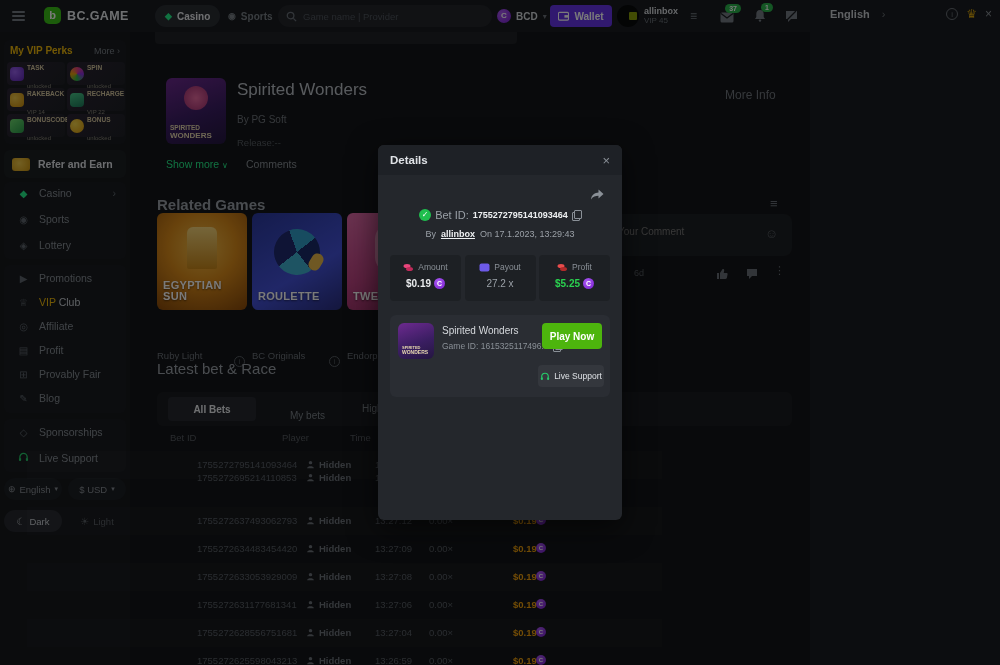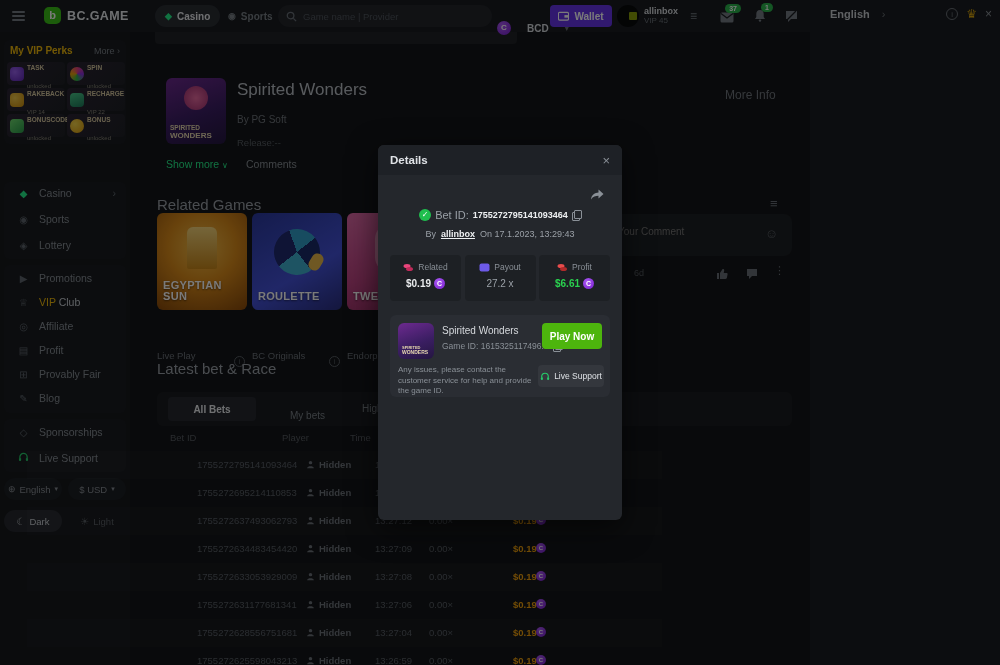--- a/index.html
+++ b/index.html
@@ -94,21 +94,21 @@
       <span style="font-size:9px">◉</span>
       <span>Sports</span>
     </div>
     <div class="searchbox">
       <svg width="11" height="11" viewBox="0 0 12 12">
           <circle cx="5" cy="5" r="3.6" fill="none" stroke="#6a7077" stroke-width="1.4"></circle>
           <line x1="8" y1="8" x2="11" y2="11" stroke="#6a7077" stroke-width="1.4"></line>
         </svg>
       <input placeholder="Game name | Provider" style="">
     </div>
-    <div class="abs flex" style="left:497px;top:21px;gap:16px">
+    <div class="abs flex" style="left:497px;top:9px;gap:5px">
       <span class="coin c14"></span>
       <span style="color:#d6d9dd;font-size:10px;font-weight:bold">BCD</span>
       <span style="color:#6a7077;font-size:8px">▾</span>
     </div>
     <div id="walletbtn">
       <svg width="11" height="10" viewBox="0 0 12 10">
           <rect x="0.5" y="1" width="11" height="8.5" rx="1.5" fill="none" stroke="#fff" stroke-width="1.2"></rect>
           <rect x="7" y="4" width="4.5" height="2.8" fill="#fff"></rect>
         </svg>
       <span>Wallet</span>
@@ -164,20 +164,24 @@
       <span><span class="nm">RECHARGE</span><br><span class="sb">VIP 22</span></span>
     </div>
     <div class="perk" style="left:7px;top:82px">
       <span class="ic" style="background:linear-gradient(140deg,#6fdc6f,#2a9a4a)"></span>
       <span><span class="nm">BONUSCODE</span><br><span class="sb">unlocked</span></span>
     </div>
     <div class="perk" style="left:67px;top:82px">
       <span class="ic" style="background:radial-gradient(circle at 35% 35%,#f5d44a,#d99a0a);border-radius:50%"></span>
       <span><span class="nm">BONUS</span><br><span class="sb">unlocked</span></span>
     </div>
+    <div class="panel flex" style="left:4px;top:118px;width:122px;height:28px;background:#1d2023;padding-left:8px;gap:8px">
+      <span style="width:18px;height:13px;background:radial-gradient(circle at 40% 40%,#f0c84a,#c9920e);border-radius:3px"></span>
+      <span style="color:#dfe2e6;font-size:10.5px;font-weight:bold">Refer and Earn</span>
+    </div>
     <div class="panel" style="left:4px;top:150px;width:122px;height:77px"></div>
     <div class="panel" style="left:4px;top:233px;width:122px;height:148px"></div>
     <div class="panel" style="left:4px;top:387px;width:122px;height:53px"></div>
     <div class="mitem" style="top:149px">
         <span class="mic" style="color:#24ee89">◆</span>
         <span>Casino</span>
         <span style="margin-left:auto;margin-right:10px;color:#5f656d">›</span>
       </div>
     <div class="mitem" style="top:175px">
         <span class="mic">◉</span>
@@ -250,35 +254,35 @@
       <div class="abs" style="left:18px;top:8px;width:24px;height:24px;border-radius:50%;background:radial-gradient(circle,#e86aa0,#a03070)"></div>
     </div>
     <div class="abs" style="left:107px;top:48px;font-size:17px;color:#b9bec5;font-weight:500">Spirited Wonders</div>
     <div class="abs" style="left:107px;top:82px;font-size:10px;color:#70767d">By PG Soft</div>
     <div class="abs" style="left:107px;top:105px;font-size:9.5px;color:#565c63">Release:--</div>
     <div class="abs" style="left:595px;top:56px;font-size:12px;color:#70767d">More Info</div>
     <div class="abs greenlink" style="left:36px;top:126px"><span>Show more</span> <span style="font-size:8px">∨</span></div>
     <div class="abs" style="left:116px;top:126px;font-size:10.5px;color:#878d94">Comments</div>
     <div class="toggle abs" style="left:163px;top:125px"></div>
 
-    <div class="abs" style="left:27px;top:164px;font-size:15px;color:#9aa0a7;font-weight:400">Related Games</div>
+    <div class="abs" style="left:27px;top:164px;font-size:15px;color:#9aa0a7;font-weight:700">Related Games</div>
     <div class="gcard" style="left:27px;top:181px;background:radial-gradient(circle at 50% 35%,#f5c04a 0%,#d98a1a 45%,#8a4a0a 100%)">
       <div class="abs" style="left:30px;top:14px;width:30px;height:42px;background:linear-gradient(#f5d47a,#c9881a);border-radius:6px 6px 2px 2px"></div>
       <div class="bigt">EGYPTIAN SUN</div>
     </div>
     <div class="gcard" style="left:122px;top:181px;background:linear-gradient(150deg,#2b3a9f 0%,#4452d8 60%,#2a2f80 100%)">
       <div class="abs" style="left:22px;top:16px;width:46px;height:46px;border-radius:50%;background:conic-gradient(#30a0c8 0 20%,#1a2a6a 20% 45%,#40b0d0 45% 70%,#202a70 70% 100%);transform:rotate(-20deg)"></div>
       <div class="abs" style="left:58px;top:40px;width:12px;height:18px;background:#e8b94a;border-radius:6px;transform:rotate(30deg)"></div>
       <div class="bigt">ROULETTE</div>
     </div>
     <div class="gcard" style="left:217px;top:181px;background:linear-gradient(160deg,#e06aa8 0%,#c04585 55%,#8a2a5a 100%)">
       <div class="abs" style="left:28px;top:10px;width:34px;height:50px;background:radial-gradient(ellipse at 50% 30%,#f5c0d8,#d87aa8);border-radius:16px"></div>
       <div class="bigt">TWEETY</div>
     </div>
-    <div class="prov" style="left:27px"><span>Live Play</span></div>
+    <div class="prov" style="left:27px"><span>Ruby Light</span></div>
     <div class="abs" style="left:104px;top:318px"><span class="icirc"></span></div>
     <div class="prov" style="left:122px"><span>BC Originals</span></div>
     <div class="abs" style="left:199px;top:318px"><span class="icirc"></span></div>
     <div class="prov" style="left:217px"><span>Endorphina</span></div>
 
     <div class="abs" style="left:640px;top:164px;color:#6a7077;font-size:13px">≡</div>
     <div class="abs" style="left:430px;top:182px;width:232px;height:42px;background:#1d2024;border-radius:8px">
       <input style="position: absolute; left: 58px; top: 12px; width: 130px; background: transparent; border: none; outline: none; color: rgb(154, 160, 167); font-size: 10px; font-family: &quot;Liberation Sans&quot;, sans-serif;" placeholder="Your Comment">
       <span class="abs" style="right:14px;top:12px;color:#5a6066;font-size:13px">☺</span>
     </div>
@@ -315,21 +319,21 @@
           <svg width="9" height="9" viewBox="0 0 12 12">
             <circle cx="6" cy="3.5" r="2.3" fill="#6d737a"></circle>
             <path d="M1.5 11 c.5-3.5 8.5-3.5 9 0 z" fill="#6d737a"></path>
           </svg>
           <span>Hidden</span>
         </span>
       <span class="tcell" style="left:348px">13:29:43</span>
       <span class="tcell" style="left:402px"></span>
       <span class="tcell amt" style="left:486px"></span>
     </div>
-    <div class="trow" style="top:479px;position:absolute;left:157px">
+    <div class="trow" style="top:464px;position:absolute;left:157px">
       <span class="tcell" style="left:170px">1755272695214110853</span>
       <span class="tcell hiddencell" style="left:279px">
           <svg width="9" height="9" viewBox="0 0 12 12">
             <circle cx="6" cy="3.5" r="2.3" fill="#6d737a"></circle>
             <path d="M1.5 11 c.5-3.5 8.5-3.5 9 0 z" fill="#6d737a"></path>
           </svg>
           <span>Hidden</span>
         </span>
       <span class="tcell" style="left:348px">13:28:07</span>
       <span class="tcell" style="left:402px"></span>
@@ -454,21 +458,21 @@
       <span style="color:#9aa0a7">By</span>
       <span style="color:#eef0f2;font-weight:bold;text-decoration:underline">allinbox</span>
       <span style="color:#9aa0a7"><span>On</span> <span>17.1.2023, 13:29:43</span></span>
     </div>
     <div class="statbox" style="left:12px">
       <div class="lbl">
           <svg width="11" height="9" viewBox="0 0 11 9">
             <ellipse cx="4" cy="3" rx="3.5" ry="2" fill="#e8467c"></ellipse>
             <ellipse cx="6.5" cy="6" rx="3.5" ry="2" fill="#c02a5a"></ellipse>
           </svg>
-          <span>Related</span>
+          <span>Amount</span>
         </div>
       <div class="val">
           <span style="color:#e8eaec;font-weight:bold">$0.19</span>
           <span class="coin c11"></span>
         </div>
     </div>
     <div class="statbox" style="left:86.5px">
       <div class="lbl">
           <svg width="11" height="9" viewBox="0 0 11 9">
             <rect x="0.5" y="0.5" width="10" height="8" rx="2" fill="#6d5ae8"></rect>
@@ -481,35 +485,34 @@
     </div>
     <div class="statbox" style="left:161px">
       <div class="lbl">
           <svg width="11" height="9" viewBox="0 0 11 9">
             <ellipse cx="4" cy="3" rx="3.5" ry="2" fill="#e84c4c"></ellipse>
             <ellipse cx="6.5" cy="6" rx="3.5" ry="2" fill="#b02a2a"></ellipse>
           </svg>
           <span>Profit</span>
         </div>
       <div class="val">
-          <span style="color:#2ad14f;font-weight:bold">$6.61</span>
+          <span style="color:#2ad14f;font-weight:bold">$5.25</span>
           <span class="coin c11"></span>
         </div>
     </div>
     <div class="abs" style="left:12px;top:170px;width:220px;height:82px;background:#2a2d33;border-radius:6px">
       <div class="gthumb abs" style="left:8px;top:8px;width:36px;height:36px">
         <div class="tt" style="font-size:4px"><span>SPIRITED</span><br><span style="font-size:5px">WONDERS</span></div>
       </div>
       <div class="abs" style="left:52px;top:10px;font-size:10px;color:#d6d9dd">Spirited Wonders</div>
       <div class="abs flex" style="left:52px;top:26px;gap:4px">
         <span style="font-size:8.5px;color:#8a9097">Game ID: 1615325117496...</span>
         <span class="copyic"></span>
       </div>
       <button class="greenbtn abs" style="left:152px;top:8px;width:60px;height:26px">Play Now</button>
-      <div class="abs" style="left:8px;top:50px;width:138px;font-size:8px;color:#8a9097;line-height:10.5px">Any issues, please contact the customer service for help and provide the game ID.</div>
       <div class="abs flex" style="left:148px;top:50px;width:66px;height:22px;background:#34373d;border-radius:4px;justify-content:center;gap:4px">
         <svg width="10" height="9" viewBox="0 0 12 11">
             <path d="M2 7 V5.5 a4 4 0 0 1 8 0 V7" fill="none" stroke="#27c96a" stroke-width="1.4"></path>
             <rect x="1" y="6.5" width="2.4" height="3.4" rx="1" fill="#27c96a"></rect>
             <rect x="8.6" y="6.5" width="2.4" height="3.4" rx="1" fill="#27c96a"></rect>
           </svg>
         <span style="color:#dfe2e6;font-size:8.5px">Live Support</span>
       </div>
     </div>
   </div>

